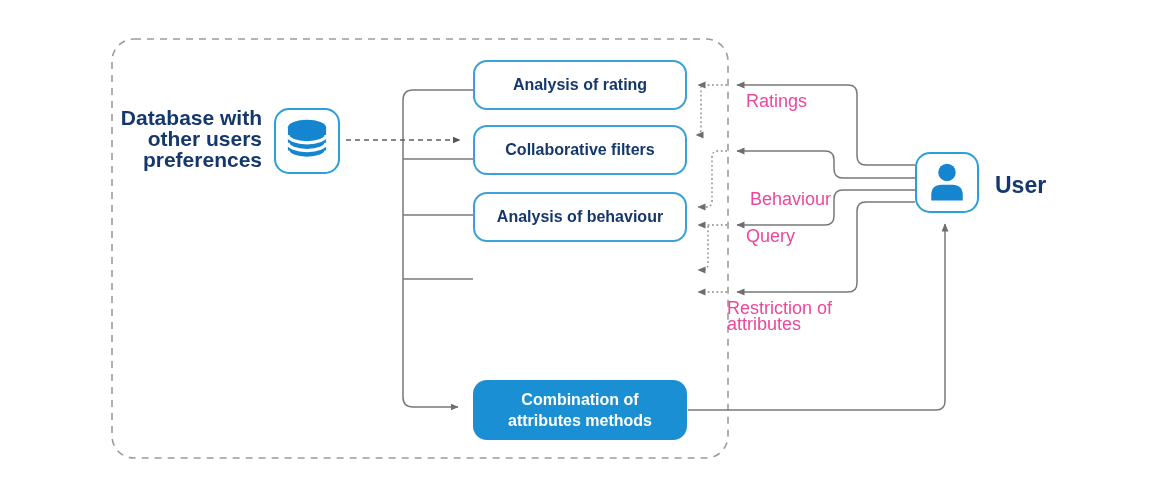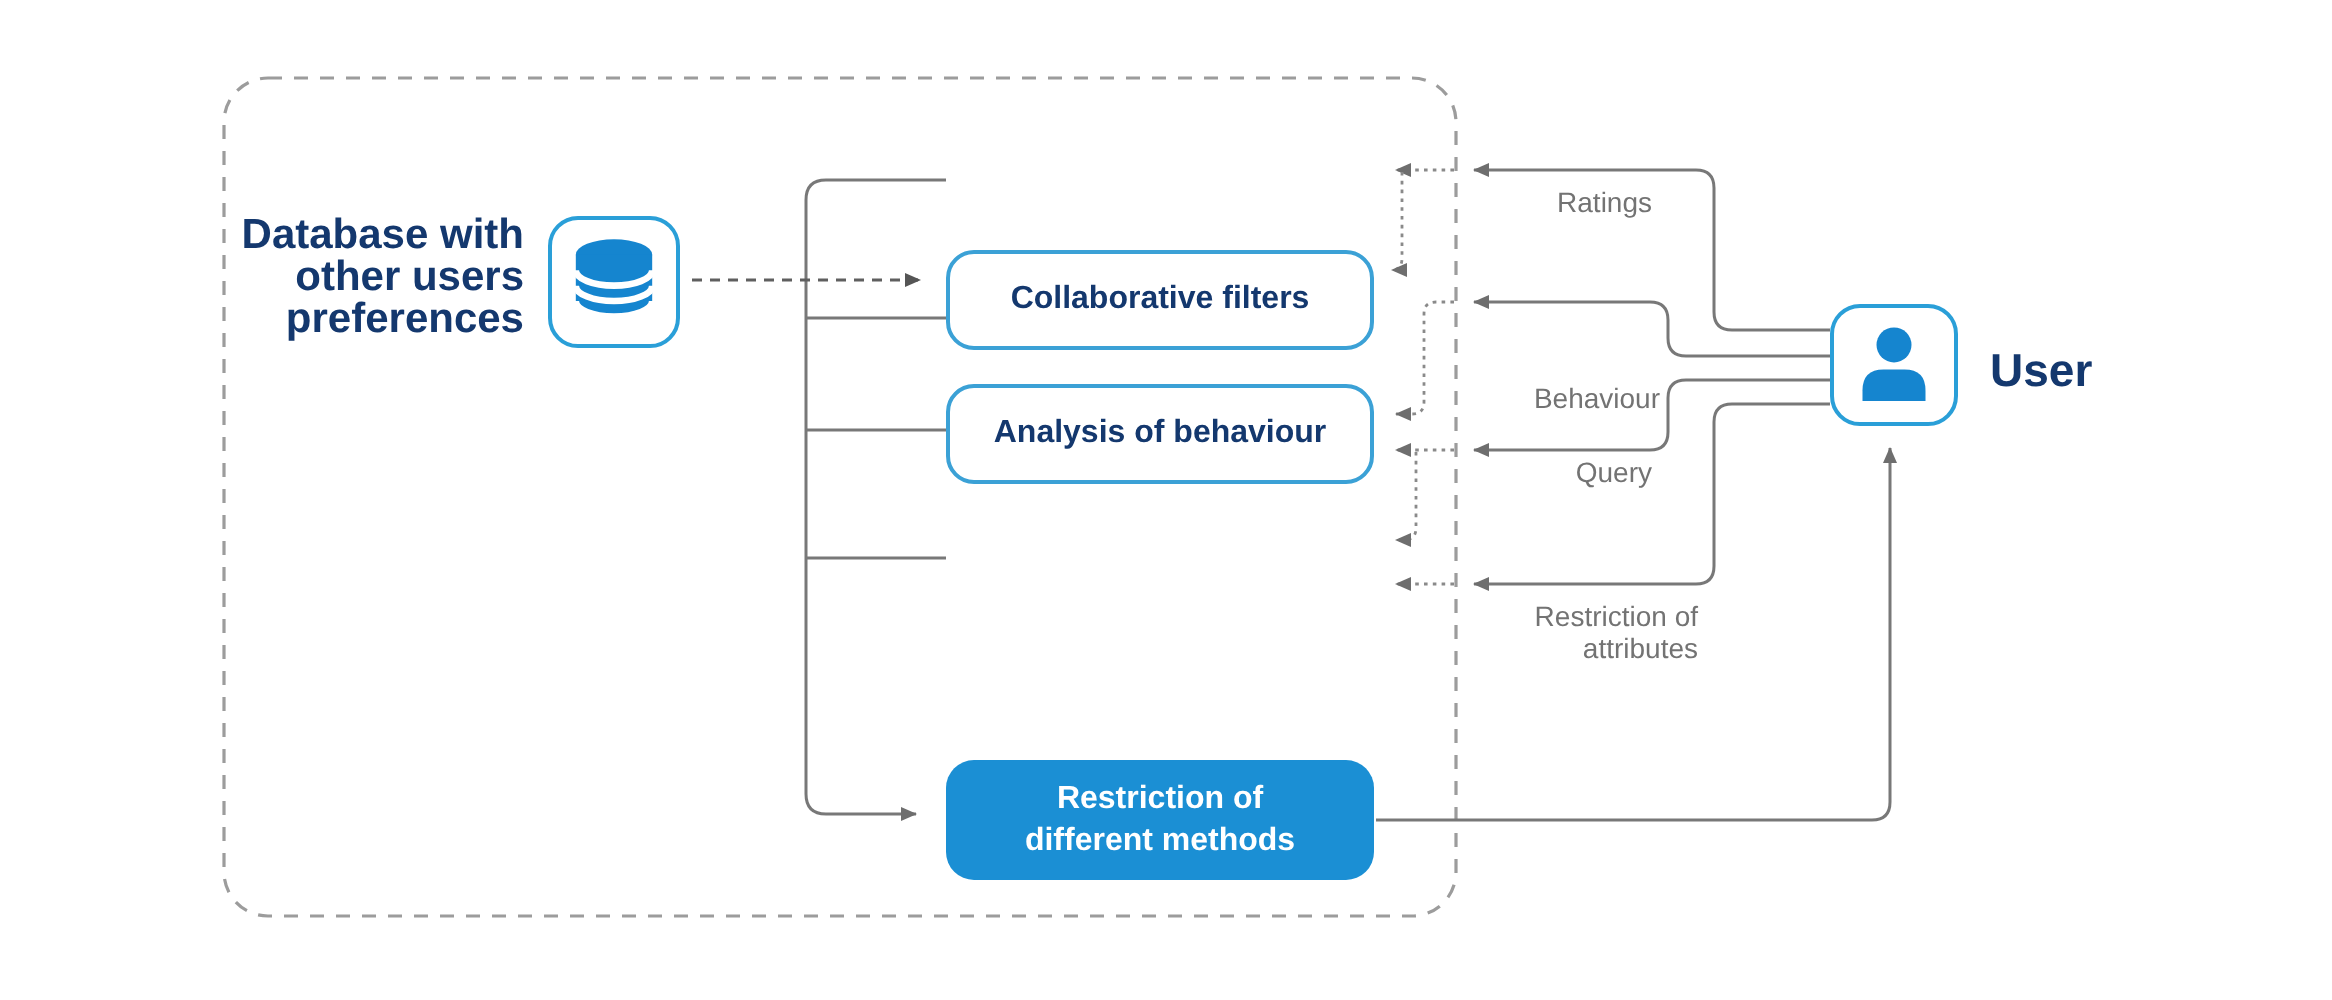--- a/index.html
+++ b/index.html
@@ -16,21 +16,21 @@
   .method{left:473px;width:214px;height:50px;box-sizing:border-box;
           border:2px solid #3ba1d6;border-radius:14px;background:#ffffff;
           display:flex;align-items:center;justify-content:center;text-align:center;
           font-size:16px;font-weight:bold;color:#14386e;}
   .m0{top:60px;}  .m1{top:125px;}  .m2{top:192px;}  .m3{top:258px;}
   .combo{left:473px;top:380px;width:214px;height:60px;box-sizing:border-box;
          border-radius:14px;background:#1b8fd4;color:#ffffff;font-weight:bold;font-size:16px;
          line-height:21px;display:flex;align-items:center;justify-content:center;text-align:center;}
   .combo span{display:block;width:160px;}
   .user-label{left:995px;top:172px;font-size:23px;}
-  .flow{color:#737373;font-size:14px;line-height:16px;text-align:right;}
+  .flow{color:#ec4899;font-size:18px;line-height:16px;text-align:left;}
   .f-ratings{left:746px;top:93px;width:80px;}
   .f-behaviour{left:750px;top:155px;width:80px;margin-top:36px;}
   .f-query{left:746px;top:228px;width:80px;}
   .f-restriction{left:727px;top:300px;width:122px;}
   .f-recommendation{left:752px;top:419px;width:200px;}
 </style>
 </head>
 <body>
 
 <div id="stage">
@@ -75,29 +75,32 @@
     <svg width="60" height="58" viewBox="0 0 66 62">
       <ellipse cx="33" cy="16" rx="21" ry="8.5" fill="#1585cf"></ellipse>
       <ellipse cx="33" cy="42" rx="21" ry="8.5" fill="#1585cf"></ellipse>
       <rect x="12" y="16" width="42" height="26" fill="#1585cf"></rect>
       <path d="M12 24.5 A21 8.5 0 0 0 54 24.5" fill="none" stroke="#ffffff" stroke-width="3.6"></path>
       <path d="M12 33 A21 8.5 0 0 0 54 33" fill="none" stroke="#ffffff" stroke-width="3.6"></path>
       <path d="M12 41.5 A21 8.5 0 0 0 54 41.5" fill="none" stroke="#ffffff" stroke-width="3.6"></path>
     </svg>
   </div>
 
+  <div class="abs method m0">
+    <span>Analysis of rating</span>
+  </div>
   <div class="abs method m2">
     <span>Analysis of behaviour</span>
   </div>
   <div class="abs method m1">
     <span>Collaborative filters</span>
   </div>
 
   <div class="abs combo">
-    <span>Restriction of different methods</span>
+    <span>Combination of attributes methods</span>
   </div>
 
   <div class="abs icon-tile user-tile">
     <svg width="56" height="53" viewBox="0 0 64 57">
       <circle cx="32" cy="17" r="10" fill="#1585cf"></circle>
       <path d="M14 49 V43 Q14 31 26 31 H38 Q50 31 50 43 V49 Z" fill="#1585cf"></path>
     </svg>
   </div>
   <div class="abs navy user-label">User</div>
 

